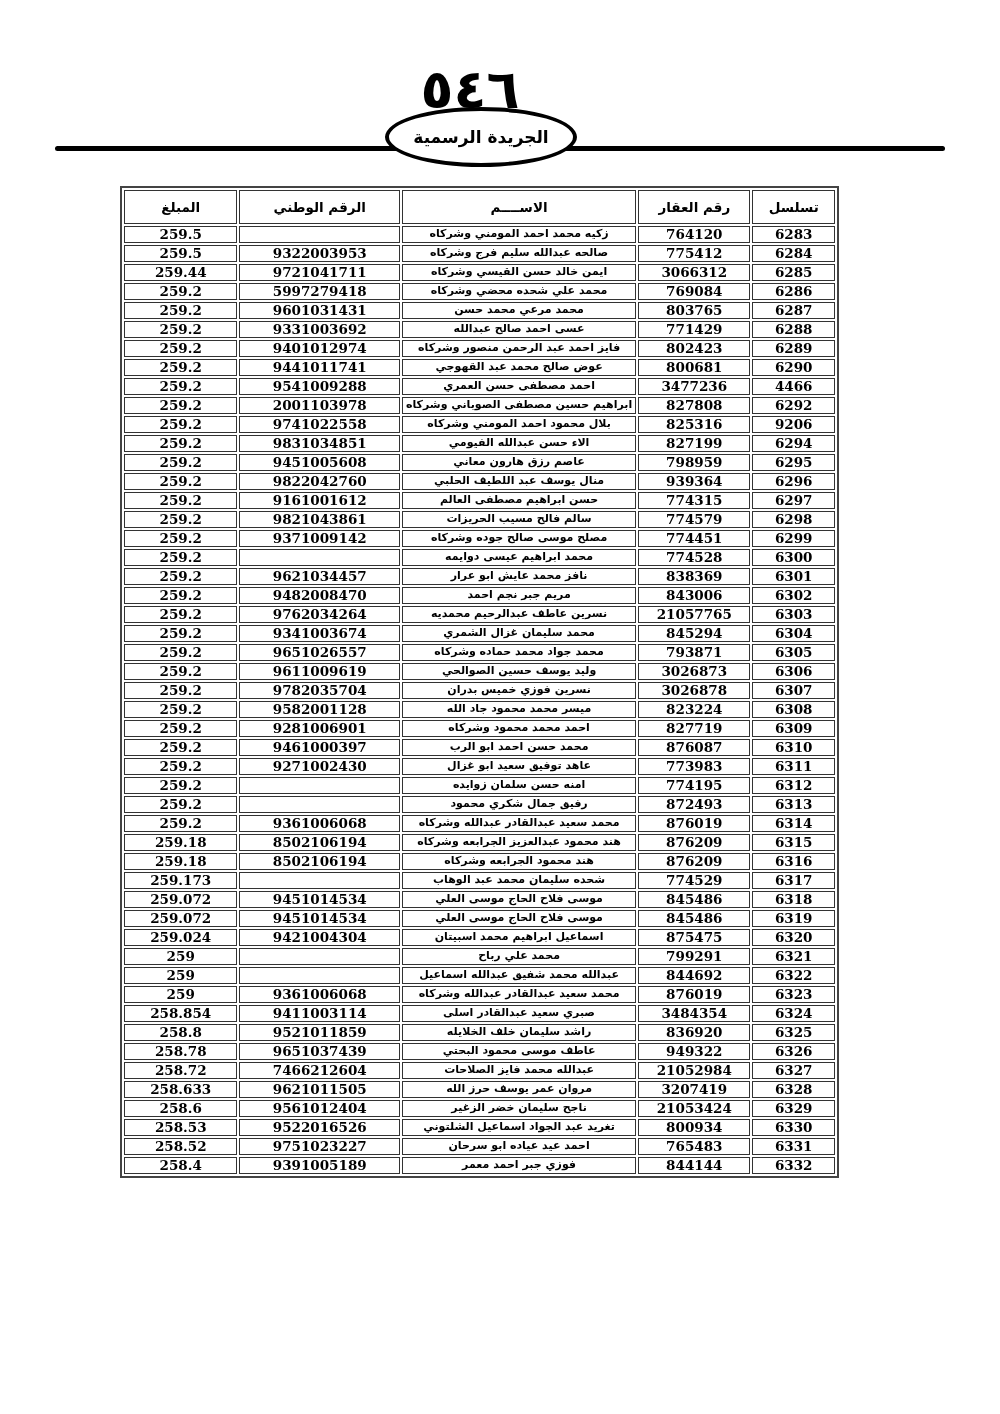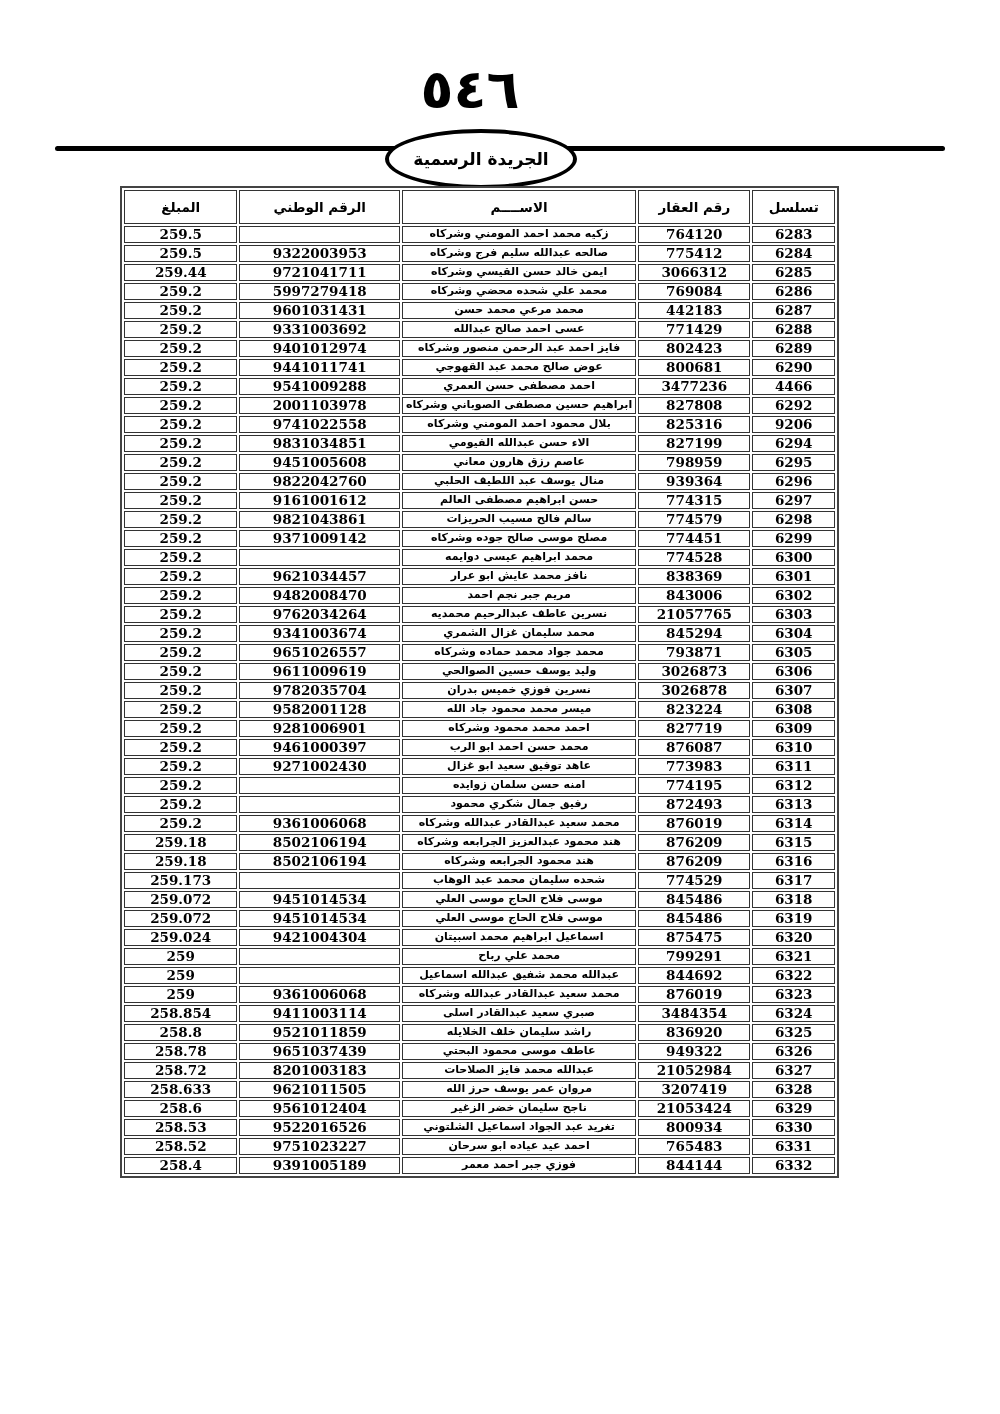--- a/index.html
+++ b/index.html
@@ -22,21 +22,21 @@
   }
   .divider-line {
     position: absolute;
     top: 146px; left: 55px; right: 55px;
     height: 5px;
     background: #000;
     border-radius: 3px;
   }
   .gazette-oval {
     position: absolute;
-    top: 129px; left: 385px;
+    top: 107px; left: 385px;
     width: 192px; height: 60px;
     background: #fff;
     border: 4px solid #000;
     border-radius: 50%;
     display: flex;
     align-items: center;
     justify-content: center;
   }
   .gazette-oval span {
     font-size: 17px;
@@ -136,21 +136,21 @@
   <tr>
     <td class="c-num">6286</td>
     <td class="c-num">769084</td>
     <td class="c-name">محمد علي شحده محضي وشركاه</td>
     <td class="c-num">5997279418</td>
     <td class="c-num">259.2</td>
   </tr>
 
   <tr>
     <td class="c-num">6287</td>
-    <td class="c-num">442183</td>
+    <td class="c-num">803765</td>
     <td class="c-name">محمد مرعي محمد حسن</td>
     <td class="c-num">9601031431</td>
     <td class="c-num">259.2</td>
   </tr>
 
   <tr>
     <td class="c-num">6288</td>
     <td class="c-num">771429</td>
     <td class="c-name">عسى احمد صالح عبدالله</td>
     <td class="c-num">9331003692</td>
@@ -458,21 +458,21 @@
     <td class="c-num">949322</td>
     <td class="c-name">عاطف موسى محمود البحتي</td>
     <td class="c-num">9651037439</td>
     <td class="c-num">258.78</td>
   </tr>
 
   <tr>
     <td class="c-num">6327</td>
     <td class="c-num">21052984</td>
     <td class="c-name">عبدالله محمد فايز الصلاحات</td>
-    <td class="c-num">8201003183</td>
+    <td class="c-num">7466212604</td>
     <td class="c-num">258.72</td>
   </tr>
 
   <tr>
     <td class="c-num">6328</td>
     <td class="c-num">3207419</td>
     <td class="c-name">مروان عمر يوسف حرز الله</td>
     <td class="c-num">9621011505</td>
     <td class="c-num">258.633</td>
   </tr>

